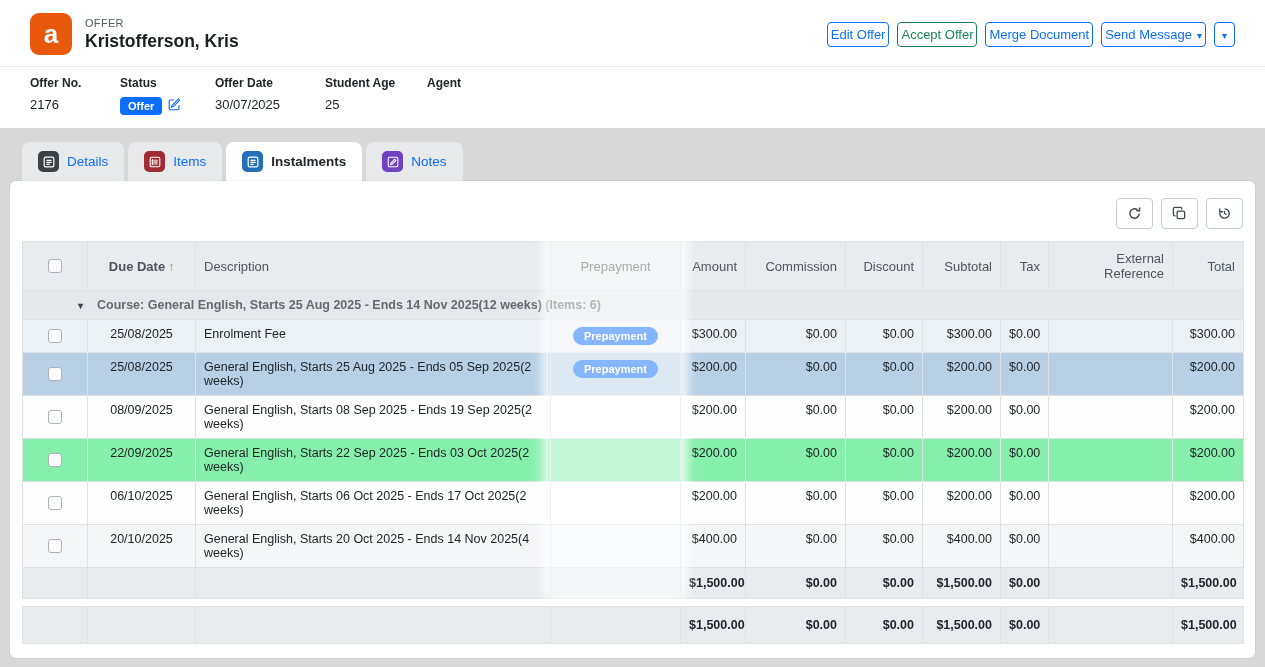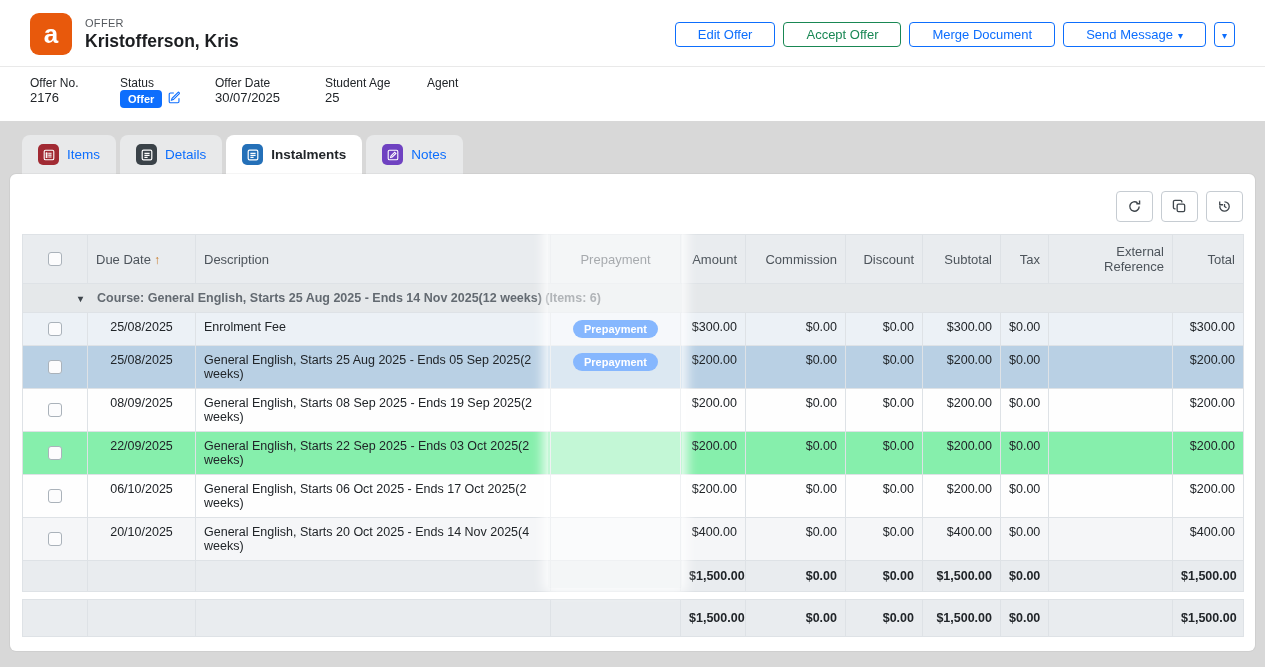--- a/index.html
+++ b/index.html
@@ -8,29 +8,29 @@
   .page { position:relative; width:1265px; height:667px; background:#d8d8d8; }
 
   
   .header { background:#fff; }
   .header-top { display:flex; align-items:center; padding:13px 30px 11px 30px; }
   .logo { width:42px; height:42px; background:#e8590c; border-radius:9px; display:flex; align-items:center; justify-content:center; color:#fff; font-weight:bold; font-size:26px; line-height:1; }
   .head-id { margin-left:13px; }
   .kicker { font-size:11px; color:#55595e; letter-spacing:.3px; margin-bottom:2px; }
   .title { font-size:17.5px; font-weight:bold; color:#1c1e21; }
   .head-actions { margin-left:auto; display:flex; gap:8px; align-items:center; }
-  .btn { background:#fff; border:1px solid #0d6efd; color:#0d6efd; border-radius:4px; font-size:13px; padding:4px 22px; cursor:pointer; font-family:inherit; white-space:nowrap; }
+  .btn { background:#fff; border:1px solid #0d6efd; color:#0d6efd; border-radius:4px; font-size:13px; padding:4px 3px; cursor:pointer; font-family:inherit; white-space:nowrap; }
   .btn-green { border-color:#198754; color:#198754; }
   .btn .caret { font-size:10px; margin-left:5px; }
   .btn-caret-only { padding:4px 7px; }
 
   .info-row { border-top:1px solid #e9e9e9; display:flex; padding:9px 30px 13px 30px; }
   .info-field { }
   .w1{width:90px}.w2{width:95px}.w3{width:110px}.w4{width:115px}.w5{width:102px}.w6{width:123px}.w7{width:120px}
-  .info-label { font-size:12px; font-weight:normal; color:#212529; }
+  .info-label { font-size:12px; font-weight:bold; color:#212529; margin-bottom:7px; }
   .info-value { font-size:13px; color:#212529; }
   .link { color:#0d6efd; cursor:pointer; text-decoration:none; }
   .badge-status { display:inline-block; background:#0d6efd; color:#fff; font-size:11px; font-weight:bold; padding:3px 8px; border-radius:4px; vertical-align:middle; }
   .edit-ic { margin-left:6px; vertical-align:middle; cursor:pointer; display:inline-block; }
   .badge-yes { display:inline-block; background:#c99b1e; color:#fff; font-size:11px; font-weight:bold; padding:3px 8px; border-radius:8px; }
 
   
   .tabs { display:flex; gap:4px; align-items:flex-end; padding-left:22px; margin-top:14px; }
   .tab { display:flex; align-items:center; gap:8px; background:#e8e9ea; border-radius:8px 8px 0 0; padding:9px 16px; font-size:13.5px; color:#0d6efd; cursor:pointer; }
   .tab.active { background:#fff; color:#212529; font-weight:600; }
@@ -39,21 +39,21 @@
   
   .card { position:relative; margin:0 10px; background:#fff; border-radius:6px; padding-bottom:14px; box-shadow:0 0 0 1px rgba(0,0,0,0.04); }
   .toolbar { display:flex; justify-content:flex-end; gap:8px; padding:17px 12px 12px 12px; }
   .icon-btn { width:37px; height:31px; background:#fff; border:1px solid #c6ccd2; border-radius:4px; display:flex; align-items:center; justify-content:center; cursor:pointer; }
 
   
   .grid { width:1221px; margin:0 12px; border-collapse:collapse; table-layout:fixed; font-size:12.5px; color:#212529; }
   .grid th, .grid td { border:1px solid #dee2e6; padding:7px 8px; vertical-align:top; }
   .grid thead th { background:#e9ecef; color:#4d545b; font-weight:normal; font-size:13px; padding:9px 8px; text-align:right; vertical-align:middle; }
   .grid thead th.c-sel, .grid td.c-sel { text-align:center; vertical-align:middle; }
-  .grid thead th.c-date { text-align:left; }
+  .grid thead th.c-date { text-align:center;font-weight:bold; }
   .grid thead th.c-desc { text-align:left; }
   .grid thead th.c-prepay, .grid td.c-prepay { text-align:center; }
   .grid thead th.c-ext, .grid td.c-ext { text-align:right; }
   .num { text-align:right; }
   .c-date { text-align:center; white-space:nowrap; }
   .sort-arrow { color:#c97b29; font-size:12px; margin-left:3px; }
 
   .group-row td { background:#e5e8ea; color:#636a71; font-weight:600; padding:7px 8px 7px 0; }
   .group-caret { display:inline-block; width:74px; text-align:right; padding-right:14px; color:#3f464c; font-size:10px; }
 
@@ -120,39 +120,39 @@
       </div>
       <div class="info-field w7">
         <div class="info-label">Agent</div>
         <div class="info-value"></div>
       </div>
     </div>
   </div>
 
   <div class="tabs">
     <div class="tab">
+      <span class="tabicon" style="background:#3a4248">
+          <svg width="12" height="12" viewBox="0 0 12 12" fill="none" stroke="#fff" stroke-width="1.2">
+            <rect x="1.2" y="1.2" width="9.6" height="9.6" rx="1.3"></rect>
+            <path d="M3.4 4.4h5.2M3.4 6.4h5.2M3.4 8.4h3.2"></path>
+          </svg>
+        </span>
+      <span>Details</span>
+    </div>
+    <div class="tab">
       <span class="tabicon" style="background:#a12a33">
           <svg width="12" height="12" viewBox="0 0 12 12" fill="none" stroke="#fff" stroke-width="1.1">
             <rect x="1.2" y="1.2" width="9.6" height="9.6" rx="1.3"></rect>
             <circle cx="3.6" cy="4.2" r="0.5" fill="#fff"></circle>
             <circle cx="3.6" cy="6.1" r="0.5" fill="#fff"></circle>
             <circle cx="3.6" cy="8" r="0.5" fill="#fff"></circle>
             <path d="M5.2 4.2h3.4M5.2 6.1h3.4M5.2 8h3.4"></path>
           </svg>
         </span>
       <span>Items</span>
-    </div>
-    <div class="tab">
-      <span class="tabicon" style="background:#3a4248">
-          <svg width="12" height="12" viewBox="0 0 12 12" fill="none" stroke="#fff" stroke-width="1.2">
-            <rect x="1.2" y="1.2" width="9.6" height="9.6" rx="1.3"></rect>
-            <path d="M3.4 4.4h5.2M3.4 6.4h5.2M3.4 8.4h3.2"></path>
-          </svg>
-        </span>
-      <span>Details</span>
     </div>
     <div class="tab active">
       <span class="tabicon" style="background:#2470b8">
           <svg width="12" height="12" viewBox="0 0 12 12" fill="none" stroke="#fff" stroke-width="1.2">
             <rect x="1.2" y="1.2" width="9.6" height="9.6" rx="1.3"></rect>
             <path d="M3.4 4.4h5.2M3.4 6.4h5.2M3.4 8.4h3.2"></path>
           </svg>
         </span>
       <span>Instalments</span>
     </div>

